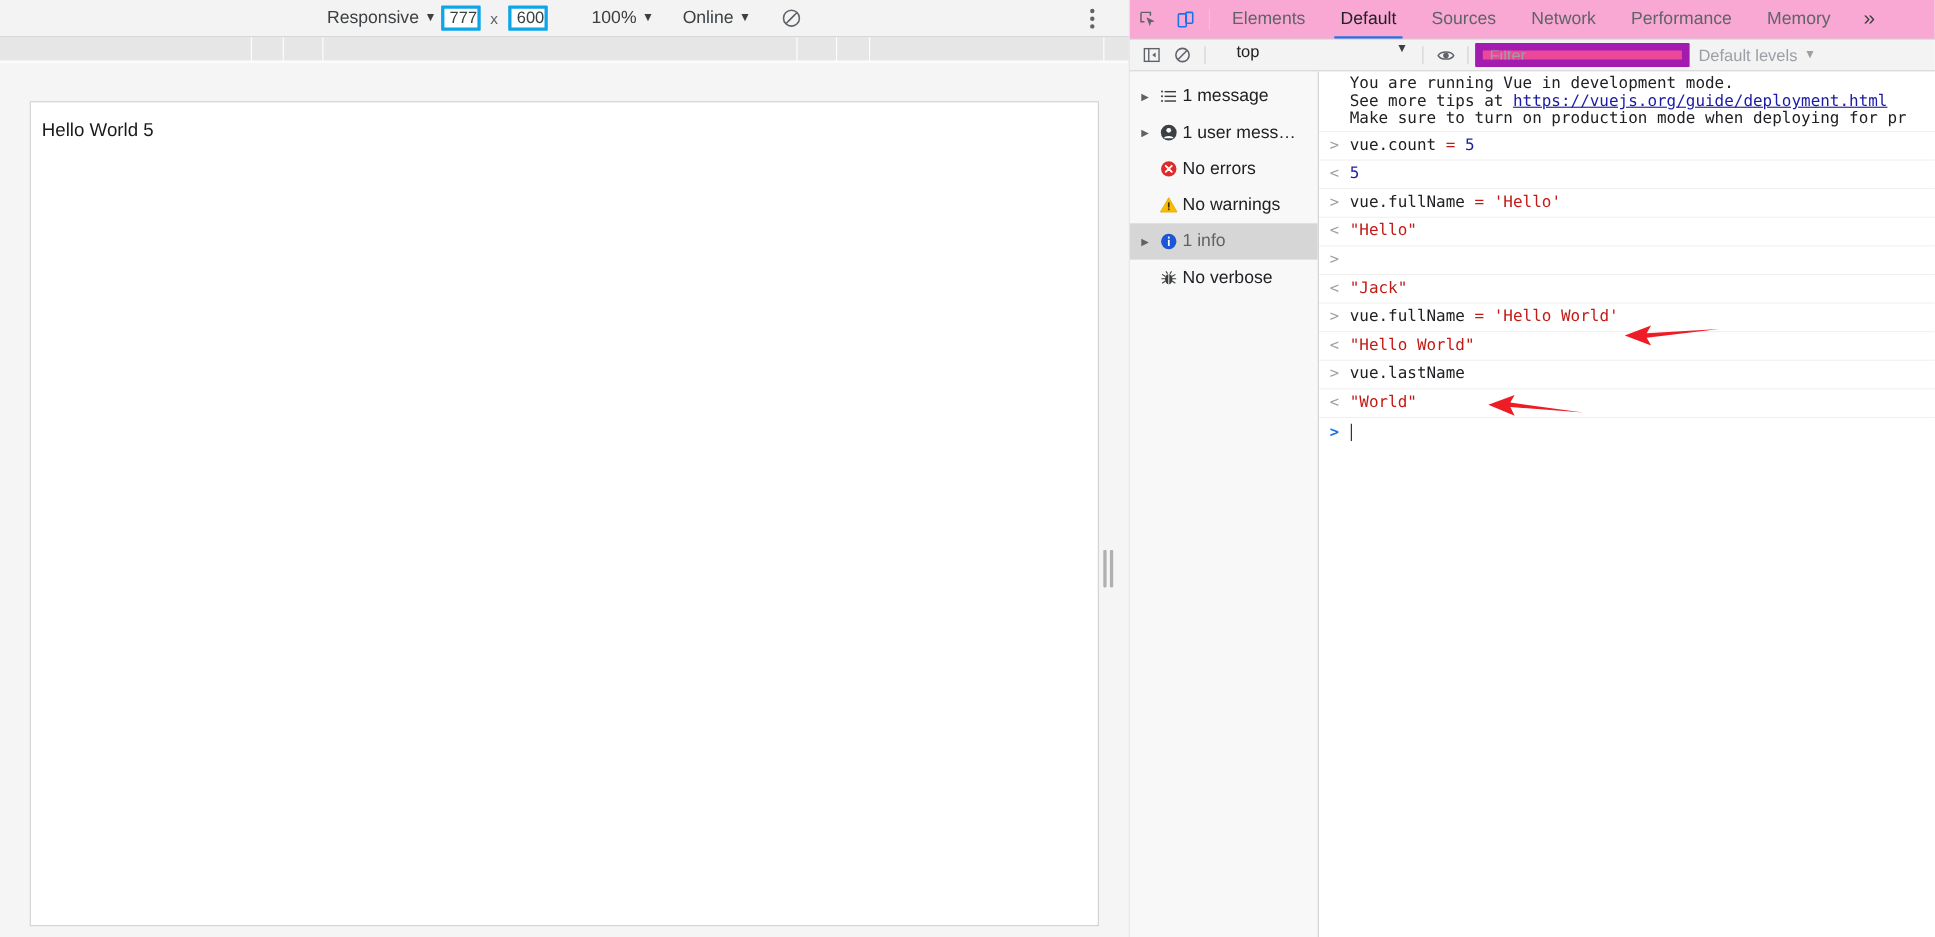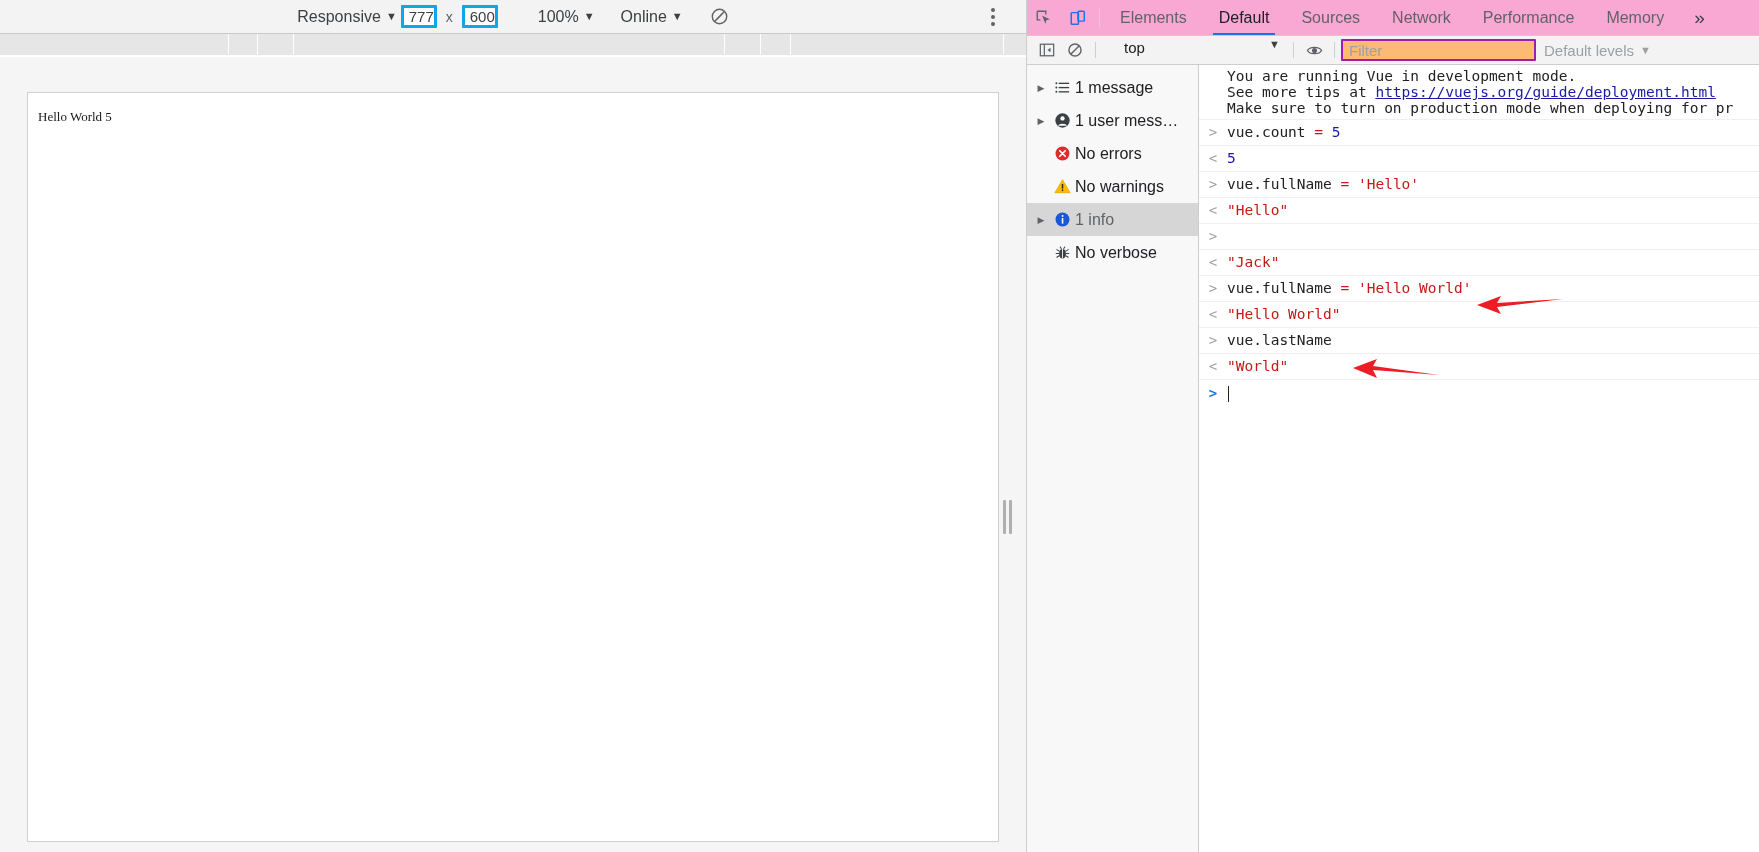--- a/index.html
+++ b/index.html
@@ -80,23 +80,23 @@
   }
   #viewport-frame {
     position: absolute;
     left: 27px; top: 35px;
     width: 972px; height: 750px;
     background: #ffffff;
     border: 1px solid #d0d0d0;
   }
   #viewport-content {
     padding: 16px 10px 0 10px;
-    font-size: 13px;
+    font-size: 17px;
     color: #1a1a1a;
-    font-family: Liberation Serif, serif;
+    font-family: Liberation Sans, sans-serif;
   }
   #resize-handle-right {
     position: absolute;
     left: 1003px; top: 443px;
     width: 9px; height: 34px;
     display: flex; gap: 3px;
     cursor: ew-resize;
   }
   #resize-handle-right i { width: 3px; height: 34px; background: #b0b0b0; display: block; border-radius: 1px; }
 
@@ -157,22 +157,22 @@
   #context-select {
     display: flex; align-items: flex-start; justify-content: space-between;
     width: 170px; height: 22px;
     padding: 0 7px;
     font-size: 15px; color: #202124;
     cursor: default;
     margin-left: 15px;
   }
   #filter-input {
     width: 195px; height: 22px;
-    border: 2px solid #a21caf;
-    background: #fdba74;
+    border: 7px solid #a21caf;
+    background: #ec4899;
     padding: 0 6px;
     font-size: 15px;
     font-family: "Liberation Sans", sans-serif;
     color: #202124;
     border-radius: 1px;
   }
   #filter-input::placeholder { color: #9aa0a6; }
   #levels-select {
     display: flex; align-items: center; gap: 6px;
     padding: 0 8px; height: 22px;

